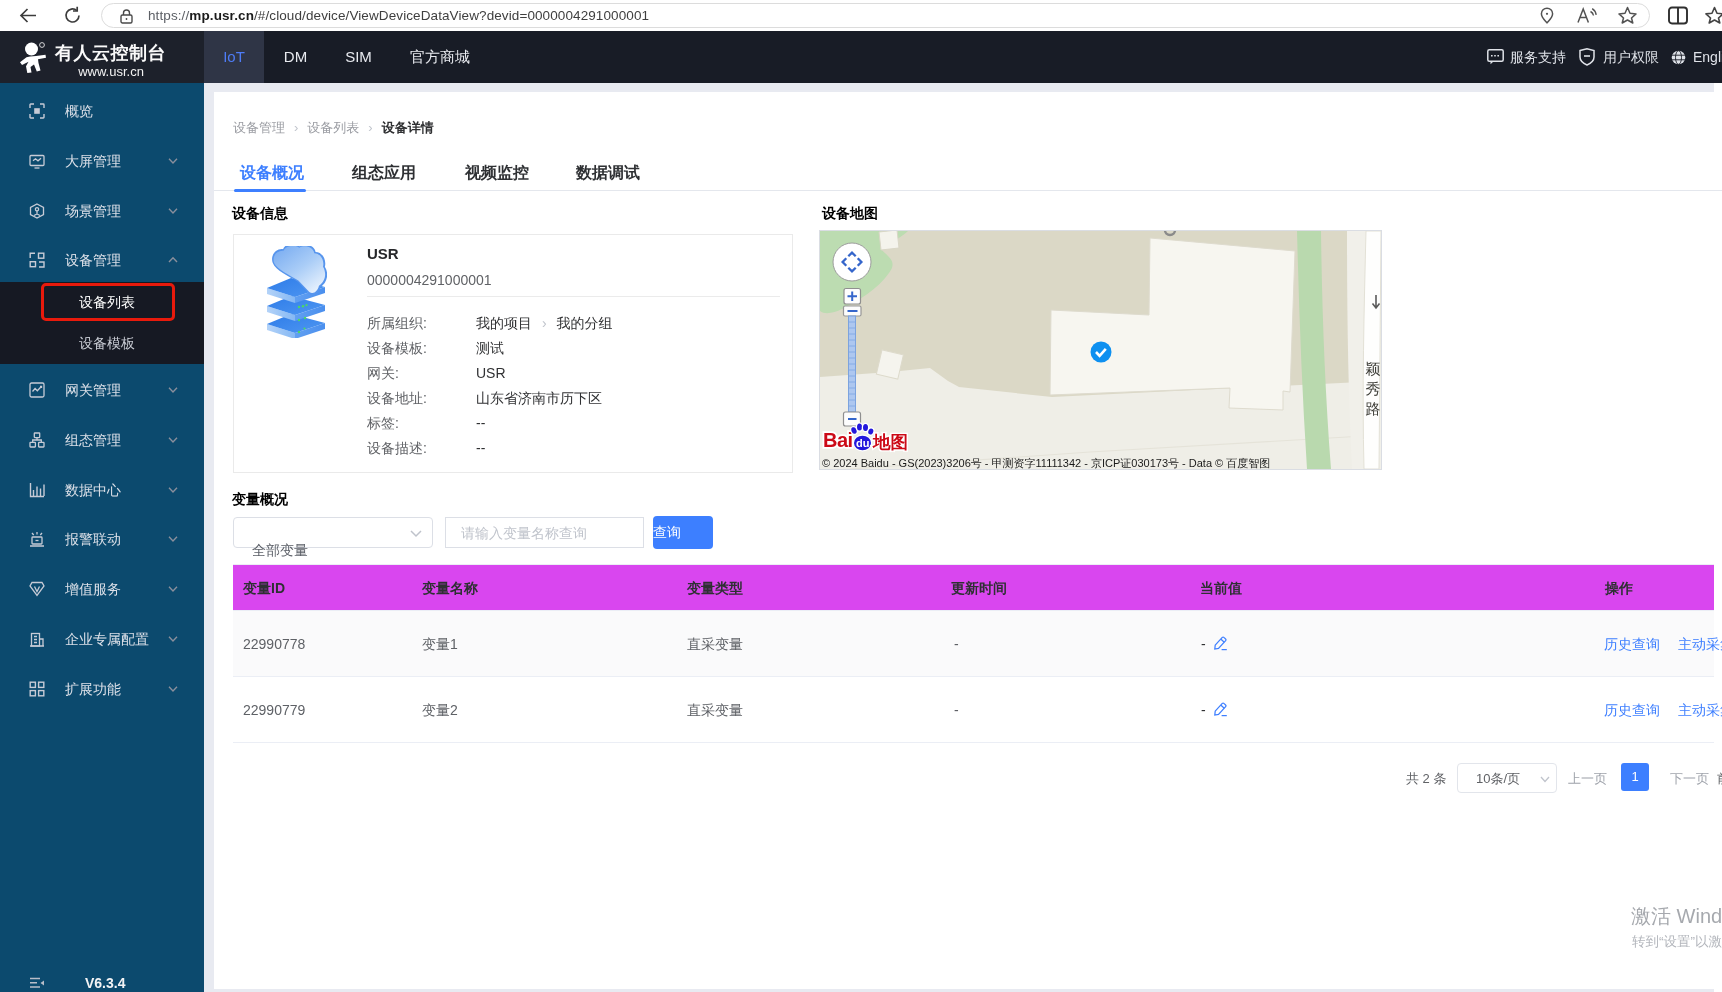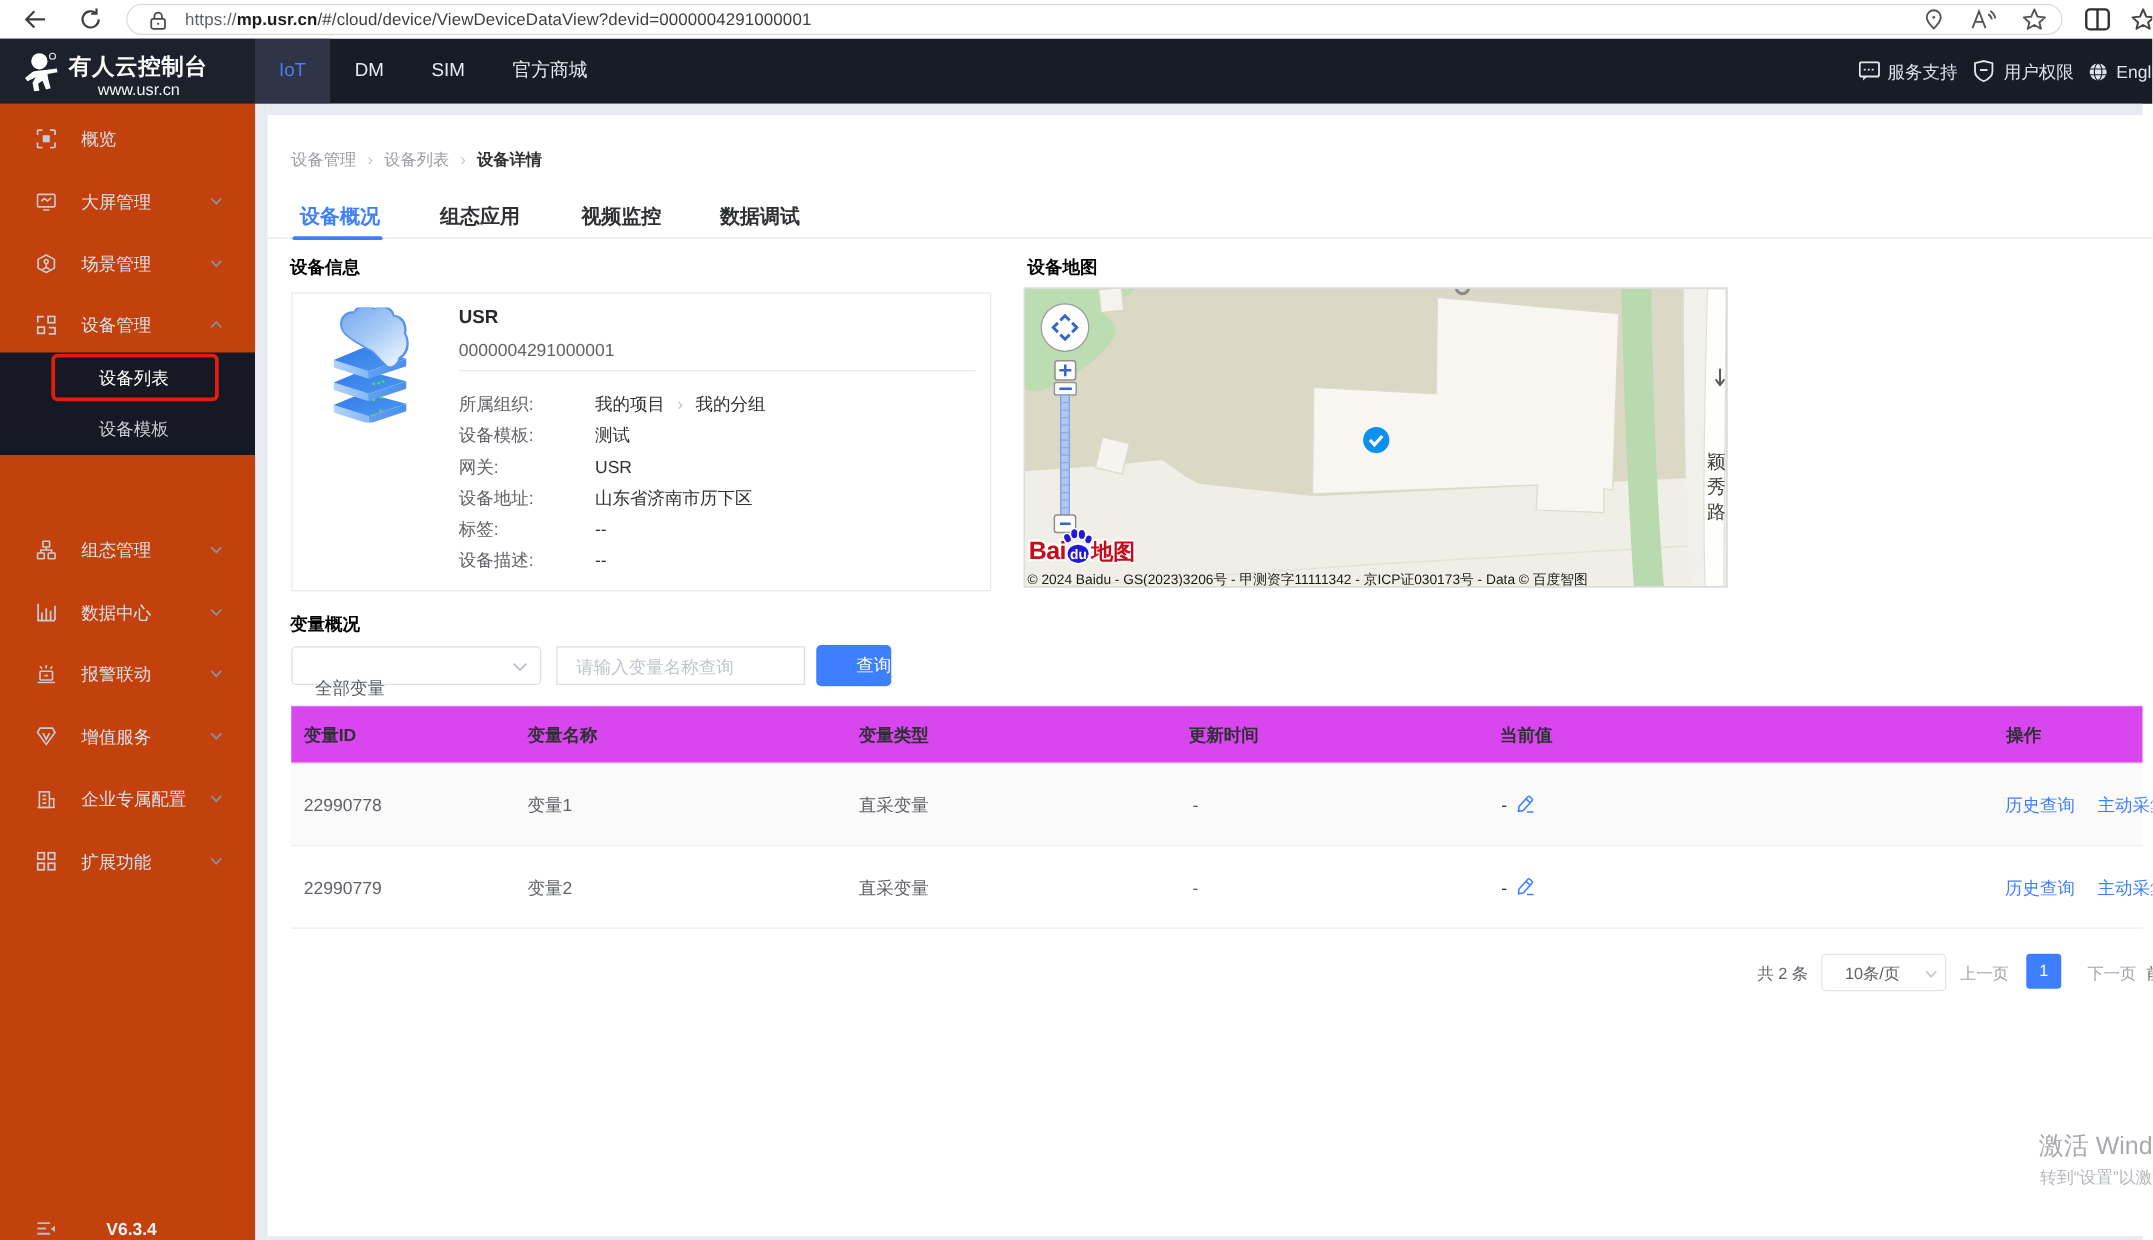--- a/index.html
+++ b/index.html
@@ -17,21 +17,21 @@
 
 #navbar { position:absolute; left:0; top:31px; width:1722px; height:52px; background:#181C26; }
 #logo { position:absolute; left:0; top:31px; width:204px; height:52px; background:#1D212B; }
 .logotitle { position:absolute; left:55px; top:10px; width:120px; font-size:18px; font-weight:700; color:#FAFAFA; letter-spacing:0.5px; }
 .logosub { position:absolute; left:55px; top:33px; width:112px; text-align:center; font-size:13px; color:#F2F2F2; }
 .navtab { position:absolute; top:31px; height:52px; line-height:52px; text-align:center; font-size:15px; color:#E8EAEF; }
 #tab-iot { left:204px; width:60px; background:#2F3546; color:#4E7CF6; }
 .navr { position:absolute; top:31px; height:52px; line-height:52px; font-size:14px; color:#DFE2E8; }
 
 
-#sidebar { position:absolute; left:0; top:83px; width:204px; height:909px; background:#c2410c; }
+#sidebar { position:absolute; left:0; top:83px; width:204px; height:909px; background:#0c4a6e; }
 .mi { position:absolute; left:0; width:204px; height:50px; }
 .mi .txt { position:absolute; left:65px; top:17px; font-size:14px; color:#DCE0E8; }
 .mi .ic { position:absolute; left:29px; top:17px; width:16px; height:16px; }
 .mi .chev { position:absolute; left:168px; top:21px; width:10px; height:8px; }
 #submenu { position:absolute; left:0; top:199px; width:204px; height:82px; background:#161923; }
 .smi { position:absolute; left:0; width:204px; height:41px; line-height:41px; }
 .smi .txt { position:absolute; left:79px; top:0; font-size:14px; color:#FFFFFF; }
 #redbox { position:absolute; left:41px; top:200px; width:134px; height:38px; border:3px solid #E81A0C; border-radius:5px; }
 #version { position:absolute; left:0; top:892px; width:204px; }
 
@@ -56,21 +56,21 @@
 .fv { position:absolute; left:242px; font-size:14px; color:#303133; }
 
 
 #map { position:absolute; left:605px; top:138px; width:563px; height:240px; background:#DCD9C7; border:1px solid #DADDE3; overflow:hidden; }
 
 
 #selbox { position:absolute; left:19px; top:425px; width:200px; height:31px; border:1px solid #DCDFE6; border-radius:4px; }
 #selbox span { position:absolute; left:18px; top:24px; font-size:14px; color:#5A5E66; }
 #inpbox { position:absolute; left:231px; top:425px; width:199px; height:31px; border:1px solid #DCDFE6; border-radius:0; }
 #inpbox span { position:absolute; left:15px; top:7px; font-size:14px; color:#C0C4CC; }
-#qbtn { position:absolute; left:439px; top:424px; width:60px; height:33px; background:#3D7FFF; border-radius:4px; color:#FFF; font-size:14px; text-align:right; line-height:33px; }
+#qbtn { position:absolute; left:439px; top:424px; width:60px; height:33px; background:#3D7FFF; border-radius:4px; color:#FFF; font-size:14px; text-align:left; line-height:33px; }
 
 
 #thead { position:absolute; left:19px; top:472px; width:1481px; height:47px; background:#d946ef; border-top:1px solid #EBEEF5; border-bottom:1px solid #EBEEF5; }
 .th { position:absolute; top:15px; font-size:14px; font-weight:700; color:#2E3033; }
 .trow { position:absolute; left:19px; width:1481px; height:66px; }
 #row1 { top:519px; background:#FAFAFB; border-bottom:1px solid #EBEEF5; }
 #row2 { top:585px; background:#FFF; border-bottom:1px solid #EBEEF5; }
 .td { position:absolute; top:25px; font-size:14px; color:#5E6166; white-space:nowrap; }
 .lnk { color:#3E7FFF; }
 
@@ -213,20 +213,33 @@
     </div>
   <div id="submenu">
     <div class="smi" style="top:0">
         <span class="txt">设备列表</span>
       </div>
     <div class="smi" style="top:41px">
         <span class="txt" style="color:#C9CCD4">设备模板</span>
       </div>
   </div>
   <div id="redbox"></div>
+  <div class="mi" style="top:282px">
+    <svg class="ic" viewBox="0 0 16 16">
+        <g stroke="#C7CBD6" stroke-width="1.3" fill="none">
+          <rect x="1" y="1" width="14" height="14" rx="1.5"></rect>
+          <path d="M3.5 9.5 l2.6-3 l2.2 2.2 l3.8-4"></path>
+          <path d="M11 4.5 h1.5 v1.5"></path>
+        </g>
+      </svg>
+    <span class="txt">网关管理</span>
+    <svg class="chev" viewBox="0 0 10 7">
+        <path d="M1 1.2 L5 5.4 L9 1.2" stroke="#8A8F9C" stroke-width="1.4" fill="none"></path>
+      </svg>
+    </div>
   <div class="mi" style="top:332px">
     <svg class="ic" viewBox="0 0 16 16">
         <g stroke="#C7CBD6" stroke-width="1.3" fill="none">
           <rect x="5.3" y="1" width="5.4" height="4.6" rx="0.5"></rect>
           <rect x="1" y="10.4" width="5.4" height="4.6" rx="0.5"></rect>
           <rect x="9.6" y="10.4" width="5.4" height="4.6" rx="0.5"></rect>
           <path d="M8 5.6 V8 M3.7 10.4 V8 H12.3 V10.4"></path>
         </g>
       </svg>
     <span class="txt">组态管理</span>

